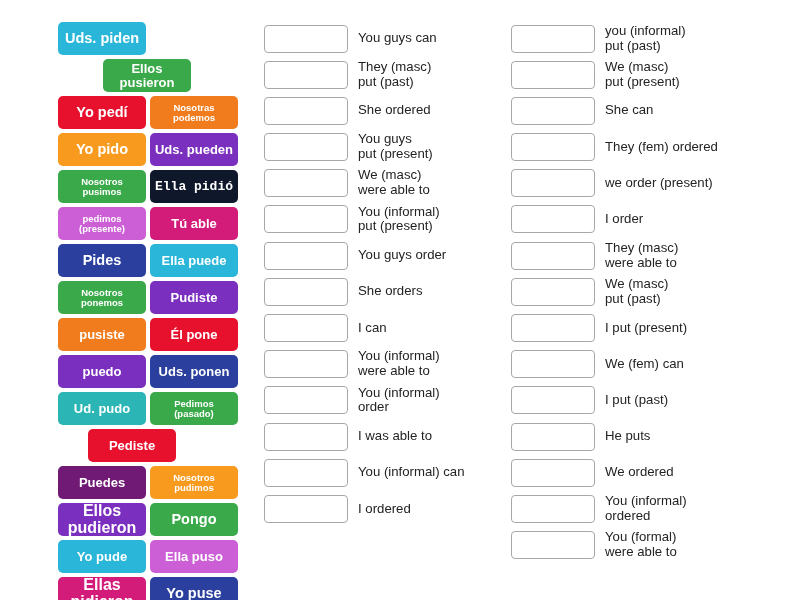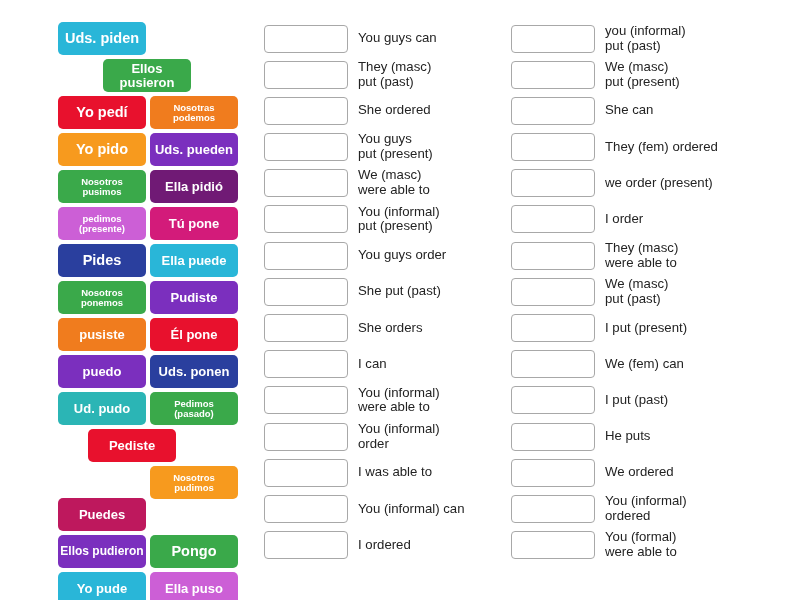--- a/index.html
+++ b/index.html
@@ -42,21 +42,21 @@
     cursor: pointer;
     user-select: none;
     font-weight: bold;
   }
   .tile .t-text {
     display: block;
     white-space: pre-line;
   }
   .fs-big   { font-size: 14.5px; }
   .fs-mid   { font-size: 13px; }
-  .fs-small { font-size: 12px; }
+  .fs-small { font-size: 16px; }
   .fs-xsmall{ font-size: 9.5px; }
 
   
   .answers-col {
     position: absolute;
     top: 22px;
     display: flex;
     flex-direction: column;
   }
   .col-mid { left: 264px; width: 230px; }
@@ -108,29 +108,29 @@
       <div class="tile fs-big" style="background: rgb(247, 154, 30);">
         <span class="t-text">Yo pido</span>
       </div>
       <div class="tile fs-mid" style="background: rgb(123, 47, 190);">
         <span class="t-text">Uds. pueden</span>
       </div>
       <div class="tile fs-xsmall" style="background: rgb(58, 169, 74);">
         <span class="t-text">Nosotros
 pusimos</span>
       </div>
-      <div class="tile fs-mid" style="background: #701a75;">
+      <div class="tile fs-mid" style="background: #0f172a; font-family: Liberation Mono, monospace;">
         <span class="t-text">Ella pidió</span>
       </div>
       <div class="tile fs-xsmall" style="background: rgb(204, 95, 214);">
         <span class="t-text">pedimos
 (presente)</span>
       </div>
       <div class="tile fs-mid" style="background: rgb(211, 27, 122);">
-        <span class="t-text">Tú pone</span>
+        <span class="t-text">Tú able</span>
       </div>
       <div class="tile fs-big" style="background: rgb(42, 63, 158);">
         <span class="t-text">Pides</span>
       </div>
       <div class="tile fs-mid" style="background: rgb(41, 182, 216);">
         <span class="t-text">Ella puede</span>
       </div>
       <div class="tile fs-xsmall" style="background: rgb(58, 169, 74);">
         <span class="t-text">Nosotros
 ponemos</span>
@@ -153,21 +153,21 @@
       <div class="tile fs-mid" style="background: rgb(43, 181, 181);">
         <span class="t-text">Ud. pudo</span>
       </div>
       <div class="tile fs-xsmall" style="background: rgb(58, 169, 74);">
         <span class="t-text">Pedimos
 (pasado)</span>
       </div>
       <div class="tile fs-mid" style="background: rgb(232, 17, 45); margin-left: 30px;">
         <span class="t-text">Pediste</span>
       </div>
-      <div class="tile fs-mid" style="background: #be185d; margin-top: 32px;">
+      <div class="tile fs-mid" style="background: #701a75;">
         <span class="t-text">Puedes</span>
       </div>
       <div class="tile fs-xsmall" style="background: rgb(247, 154, 30);">
         <span class="t-text">Nosotros
 pudimos</span>
       </div>
       <div class="tile fs-small" style="background: rgb(123, 47, 190);">
         <span class="t-text">Ellos pudieron</span>
       </div>
       <div class="tile fs-big" style="background: rgb(58, 169, 74);">
@@ -218,24 +218,20 @@
         <div class="drop-slot"></div>
         <div class="answer-text">You (informal)
 put (present)</div>
       </div>
       <div class="answer-row">
         <div class="drop-slot"></div>
         <div class="answer-text">You guys order</div>
       </div>
       <div class="answer-row">
         <div class="drop-slot"></div>
-        <div class="answer-text">She put (past)</div>
-      </div>
-      <div class="answer-row">
-        <div class="drop-slot"></div>
         <div class="answer-text">She orders</div>
       </div>
       <div class="answer-row">
         <div class="drop-slot"></div>
         <div class="answer-text">I can</div>
       </div>
       <div class="answer-row">
         <div class="drop-slot"></div>
         <div class="answer-text">You (informal)
 were able to</div>

